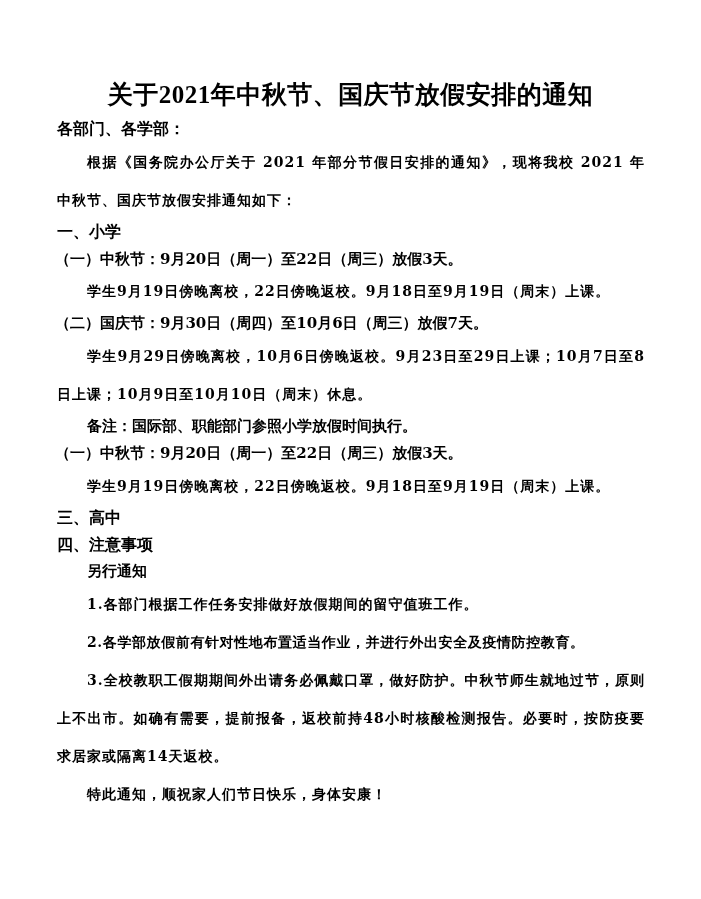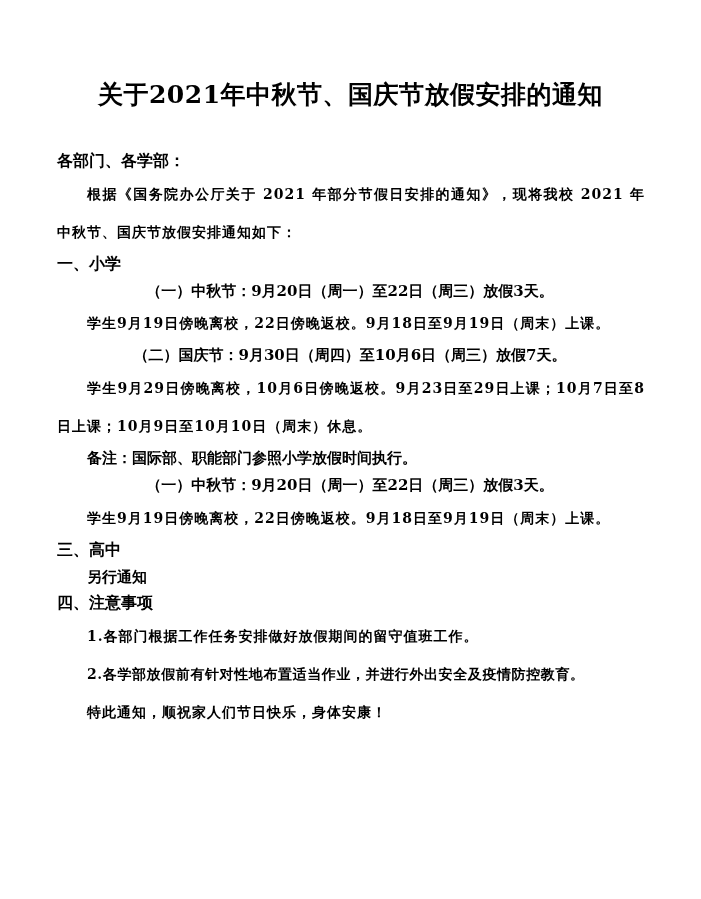--- a/index.html
+++ b/index.html
@@ -1,27 +1,27 @@
 <!DOCTYPE html>
 <html><head>
 <meta charset="utf-8">
 <style>
   html, body { margin: 0; padding: 0; background: #ffffff; }
   body { width: 701px; height: 899px; position: relative; overflow: hidden;
          font-family: "DejaVu Serif", "Liberation Serif", serif; color: #000; }
   .title { position: absolute; top: 78px; left: 0; width: 701px; text-align: center;
-           font-size: 25px; font-weight: bold; letter-spacing: 0.5px; }
-  .content { position: absolute; top: 148px; left: 57px; width: 588px; }
+           font-size: 25px; font-weight: bold; letter-spacing: 0.5px; font-family: Liberation Serif, serif; }
+  .content { position: absolute; top: 116px; left: 57px; width: 588px; }
   .line { font-size: 15px; line-height: 26.8px; white-space: nowrap; }
   .bold { font-weight: bold; }
   .h { font-size: 16px; font-weight: bold; }
   .indent { padding-left: 30px; }
   .para { font-size: 14px; line-height: 38px; text-indent: 30px; text-align: justify;
           text-align-last: left; letter-spacing: 1px; font-weight: bold; }
-  .sub { margin-left: -2px; text-align: center; }
+  .sub { margin-left: -2px; }
 </style>
 </head>
 <body>
 
 <div class="title">关于2021年中秋节、国庆节放假安排的通知</div>
 
 <div class="content">
   <div class="line h">各部门、各学部：</div>
   <div class="para">根据《国务院办公厅关于 2021 年部分节假日安排的通知》，现将我校 2021 年中秋节、国庆节放假安排通知如下：</div>
 
@@ -29,19 +29,20 @@
   <div class="line bold sub">（一）中秋节：9月20日（周一）至22日（周三）放假3天。</div>
   <div class="para">学生9月19日傍晚离校，22日傍晚返校。9月18日至9月19日（周末）上课。</div>
   <div class="line bold sub">（二）国庆节：9月30日（周四）至10月6日（周三）放假7天。</div>
   <div class="para">学生9月29日傍晚离校，10月6日傍晚返校。9月23日至29日上课；10月7日至8日上课；10月9日至10月10日（周末）休息。</div>
   <div class="line bold indent">备注：国际部、职能部门参照小学放假时间执行。</div>
 
   <div class="line bold sub">（一）中秋节：9月20日（周一）至22日（周三）放假3天。</div>
   <div class="para">学生9月19日傍晚离校，22日傍晚返校。9月18日至9月19日（周末）上课。</div>
 
   <div class="line h">三、高中</div>
+  <div class="line h">四、注意事项</div>
+
   <div class="line bold indent">另行通知</div>
-
-  <div class="line h">四、注意事项</div>
   <div class="para">1.各部门根据工作任务安排做好放假期间的留守值班工作。</div>
   <div class="para" style="letter-spacing:0.6px">2.各学部放假前有针对性地布置适当作业，并进行外出安全及疫情防控教育。</div>
+  <div class="para">3.全校教职工假期期间外出请务必佩戴口罩，做好防护。中秋节师生就地过节，原则上不出市。如确有需要，提前报备，返校前持48小时核酸检测报告。必要时，按防疫要求居家或隔离14天返校。</div>
   <div class="para">特此通知，顺祝家人们节日快乐，身体安康！</div>
 </div>
 
 </body></html>

